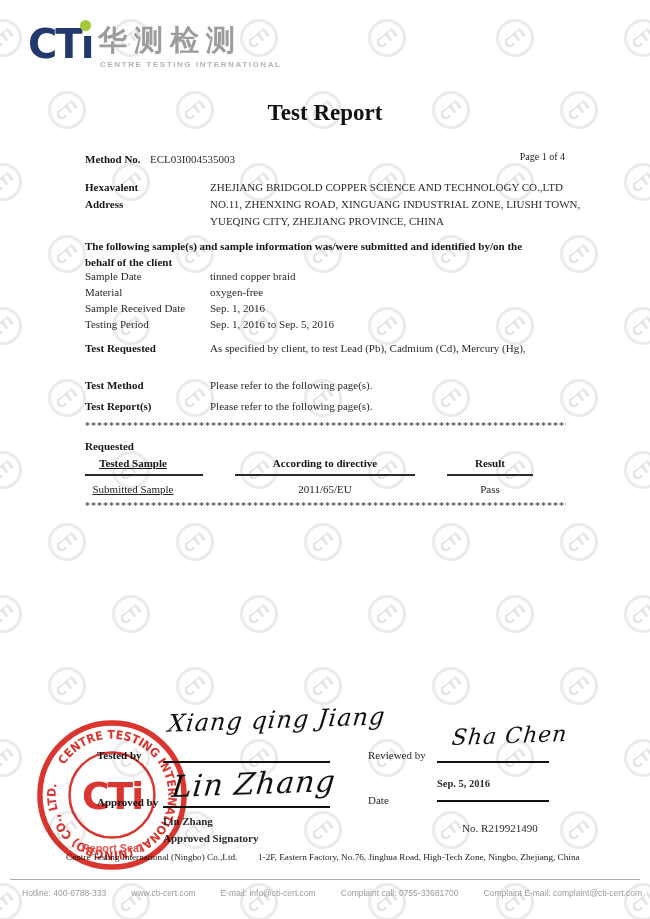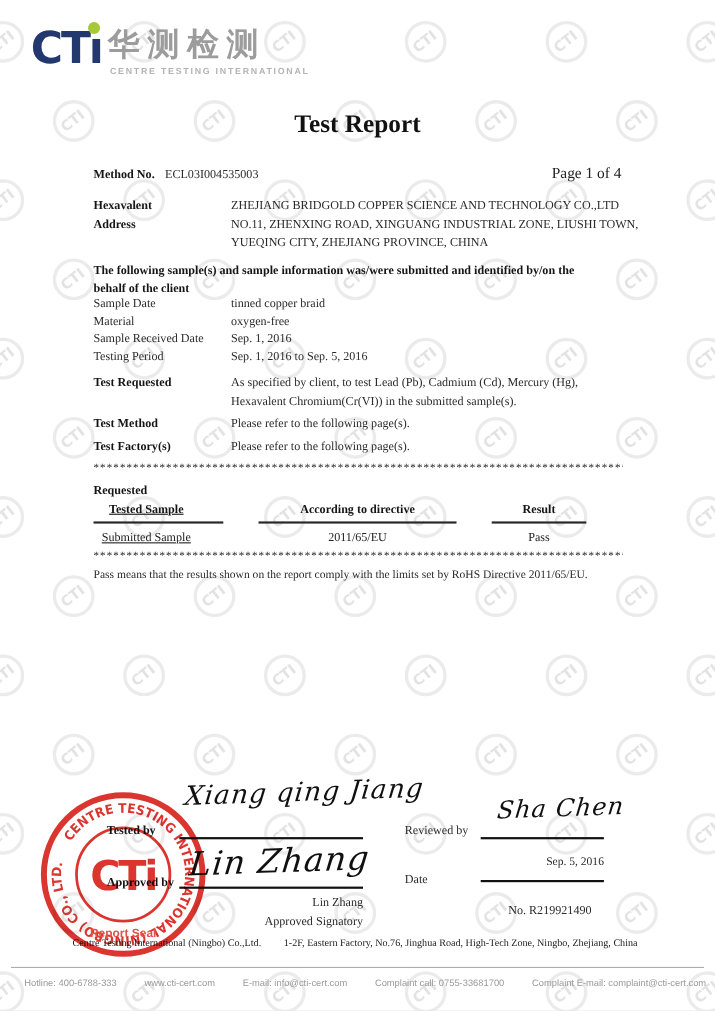--- a/index.html
+++ b/index.html
@@ -19,36 +19,36 @@
            letter-spacing:7px;color:#9c9c9c;}
   .logo-sub{position:absolute;left:100px;top:60px;font:bold 8px "Liberation Sans",sans-serif;
             letter-spacing:1.6px;color:#b3b3b3;}
   
   .title{position:absolute;left:0;right:0;top:100px;text-align:center;
          font-weight:bold;font-size:23px;color:#111;}
   
   .t{position:absolute;font-size:11px;line-height:16px;white-space:nowrap;color:#2b2b2b;}
   .lbl{font-weight:bold;color:#151515;}
   .L{left:85px;} .V{left:210px;}
-  .page-num{position:absolute;right:85px;top:151px;font-size:14px;}
+  .page-num{position:absolute;right:85px;top:151px;font-size:10px;}
   
   .stars{position:absolute;left:85px;width:481px;overflow:hidden;white-space:nowrap;
          font-size:10px;letter-spacing:1px;color:#1d1d1d;}
   
   .c1{left:73px;width:120px;text-decoration:underline;} .c2{left:235px;width:180px;} .c3{left:447px;width:86px;}
   .tbl-h,.tbl-c{position:absolute;text-align:center;font-size:11px;white-space:nowrap;}
   .tbl-h{font-weight:bold;color:#151515;}
   .tbl-line{position:absolute;height:1.5px;background:#2a2a2a;top:474px;}
   .l1{left:85px;width:118px;} .l2{left:235px;width:180px;} .l3{left:447px;width:86px;}
   .note{position:absolute;left:85px;top:517px;font-size:10.5px;white-space:nowrap;color:#2b2b2b;}
   
   .sigline{position:absolute;height:1.5px;background:#111;}
   .hand{position:absolute;font-family:"DejaVu Serif",serif;font-style:italic;color:#101010;
         transform:rotate(-2deg) skewX(-8deg);letter-spacing:1px;white-space:nowrap;}
-  .cen{text-align:right;}
+  .cen{text-align:left;font-weight:bold;}
   
   .stamp{position:absolute;left:33px;top:716px;width:158px;height:158px;z-index:3;
          mix-blend-mode:multiply;opacity:.93;}
   .ring-t{font:bold 12px "DejaVu Sans",sans-serif;fill:#d8251f;}
   .seal-cti{font:bold 38px "DejaVu Sans",sans-serif;fill:#d8251f;text-anchor:middle;letter-spacing:-2px;}
   .seal-label{font:bold 11px "Liberation Sans",sans-serif;fill:#e0453e;text-anchor:middle;}
   
   .f-company{position:absolute;left:66px;top:852px;font-size:9.2px;white-space:nowrap;color:#222;}
   .f-address{position:absolute;left:258px;top:852px;font-size:9.2px;white-space:nowrap;color:#222;}
   .botline{position:absolute;left:10px;right:10px;top:879px;border-top:1px solid #adadad;}
@@ -305,40 +305,38 @@
     <div class="t V" style="top:268px">tinned copper braid</div>
     <div class="t L" style="top:284px">Material</div>
     <div class="t V" style="top:284px">oxygen-free</div>
     <div class="t L" style="top:300px">Sample Received Date</div>
     <div class="t V" style="top:300px">Sep. 1, 2016</div>
     <div class="t L" style="top:316px">Testing Period</div>
     <div class="t V" style="top:316px">Sep. 1, 2016 to Sep. 5, 2016</div>
 
     <div class="t L lbl" style="top:340px">Test Requested</div>
     <div class="t V" style="top:340px">As specified by client, to test Lead (Pb), Cadmium (Cd), Mercury (Hg),</div>
-    <div class="t V" style="top:357px">Hexavalent Chromium(Cr(VI)) in the submitted sample(s).</div>
     <div class="t L lbl" style="top:377px">Test Method</div>
     <div class="t V" style="top:377px">Please refer to the following page(s).</div>
-    <div class="t L lbl" style="top:398px">Test Factory(s)</div>
+    <div class="t L lbl" style="top:398px">Test Report(s)</div>
     <div class="t V" style="top:398px">Please refer to the following page(s).</div>
 
     <div class="stars" style="top:420px">********************************************************************************************************************************</div>
 
     <div class="t L lbl" style="top:438px">Requested</div>
     <div class="tbl-h c1" style="top:457px">Tested Sample</div>
     <div class="tbl-h c2" style="top:457px">According to directive</div>
     <div class="tbl-h c3" style="top:457px">Result</div>
     <div class="tbl-line l1"></div>
     <div class="tbl-line l2"></div>
     <div class="tbl-line l3"></div>
     <div class="tbl-c c1" style="top:483px">Submitted Sample</div>
     <div class="tbl-c c2" style="top:483px">2011/65/EU</div>
     <div class="tbl-c c3" style="top:483px">Pass</div>
     <div class="stars" style="top:500px">********************************************************************************************************************************</div>
-    <div class="note">Pass means that the results shown on the report comply with the limits set by RoHS Directive 2011/65/EU.</div>
 
     <div class="hand" style="left:168px;top:706px;font-size:24px">Xiang qing Jiang</div>
     <div class="t lbl" style="left:97px;top:747px">Tested by</div>
     <div class="sigline" style="left:163px;top:761px;width:167px"></div>
 
     <div class="hand" style="left:172px;top:766px;font-size:30px">Lin Zhang</div>
     <div class="t lbl" style="left:97px;top:794px">Approved by</div>
     <div class="sigline" style="left:163px;top:806px;width:167px"></div>
     <div class="t cen" style="left:163px;top:813px;width:167px">Lin Zhang</div>
     <div class="t cen" style="left:163px;top:830px;width:167px">Approved Signatory</div>

